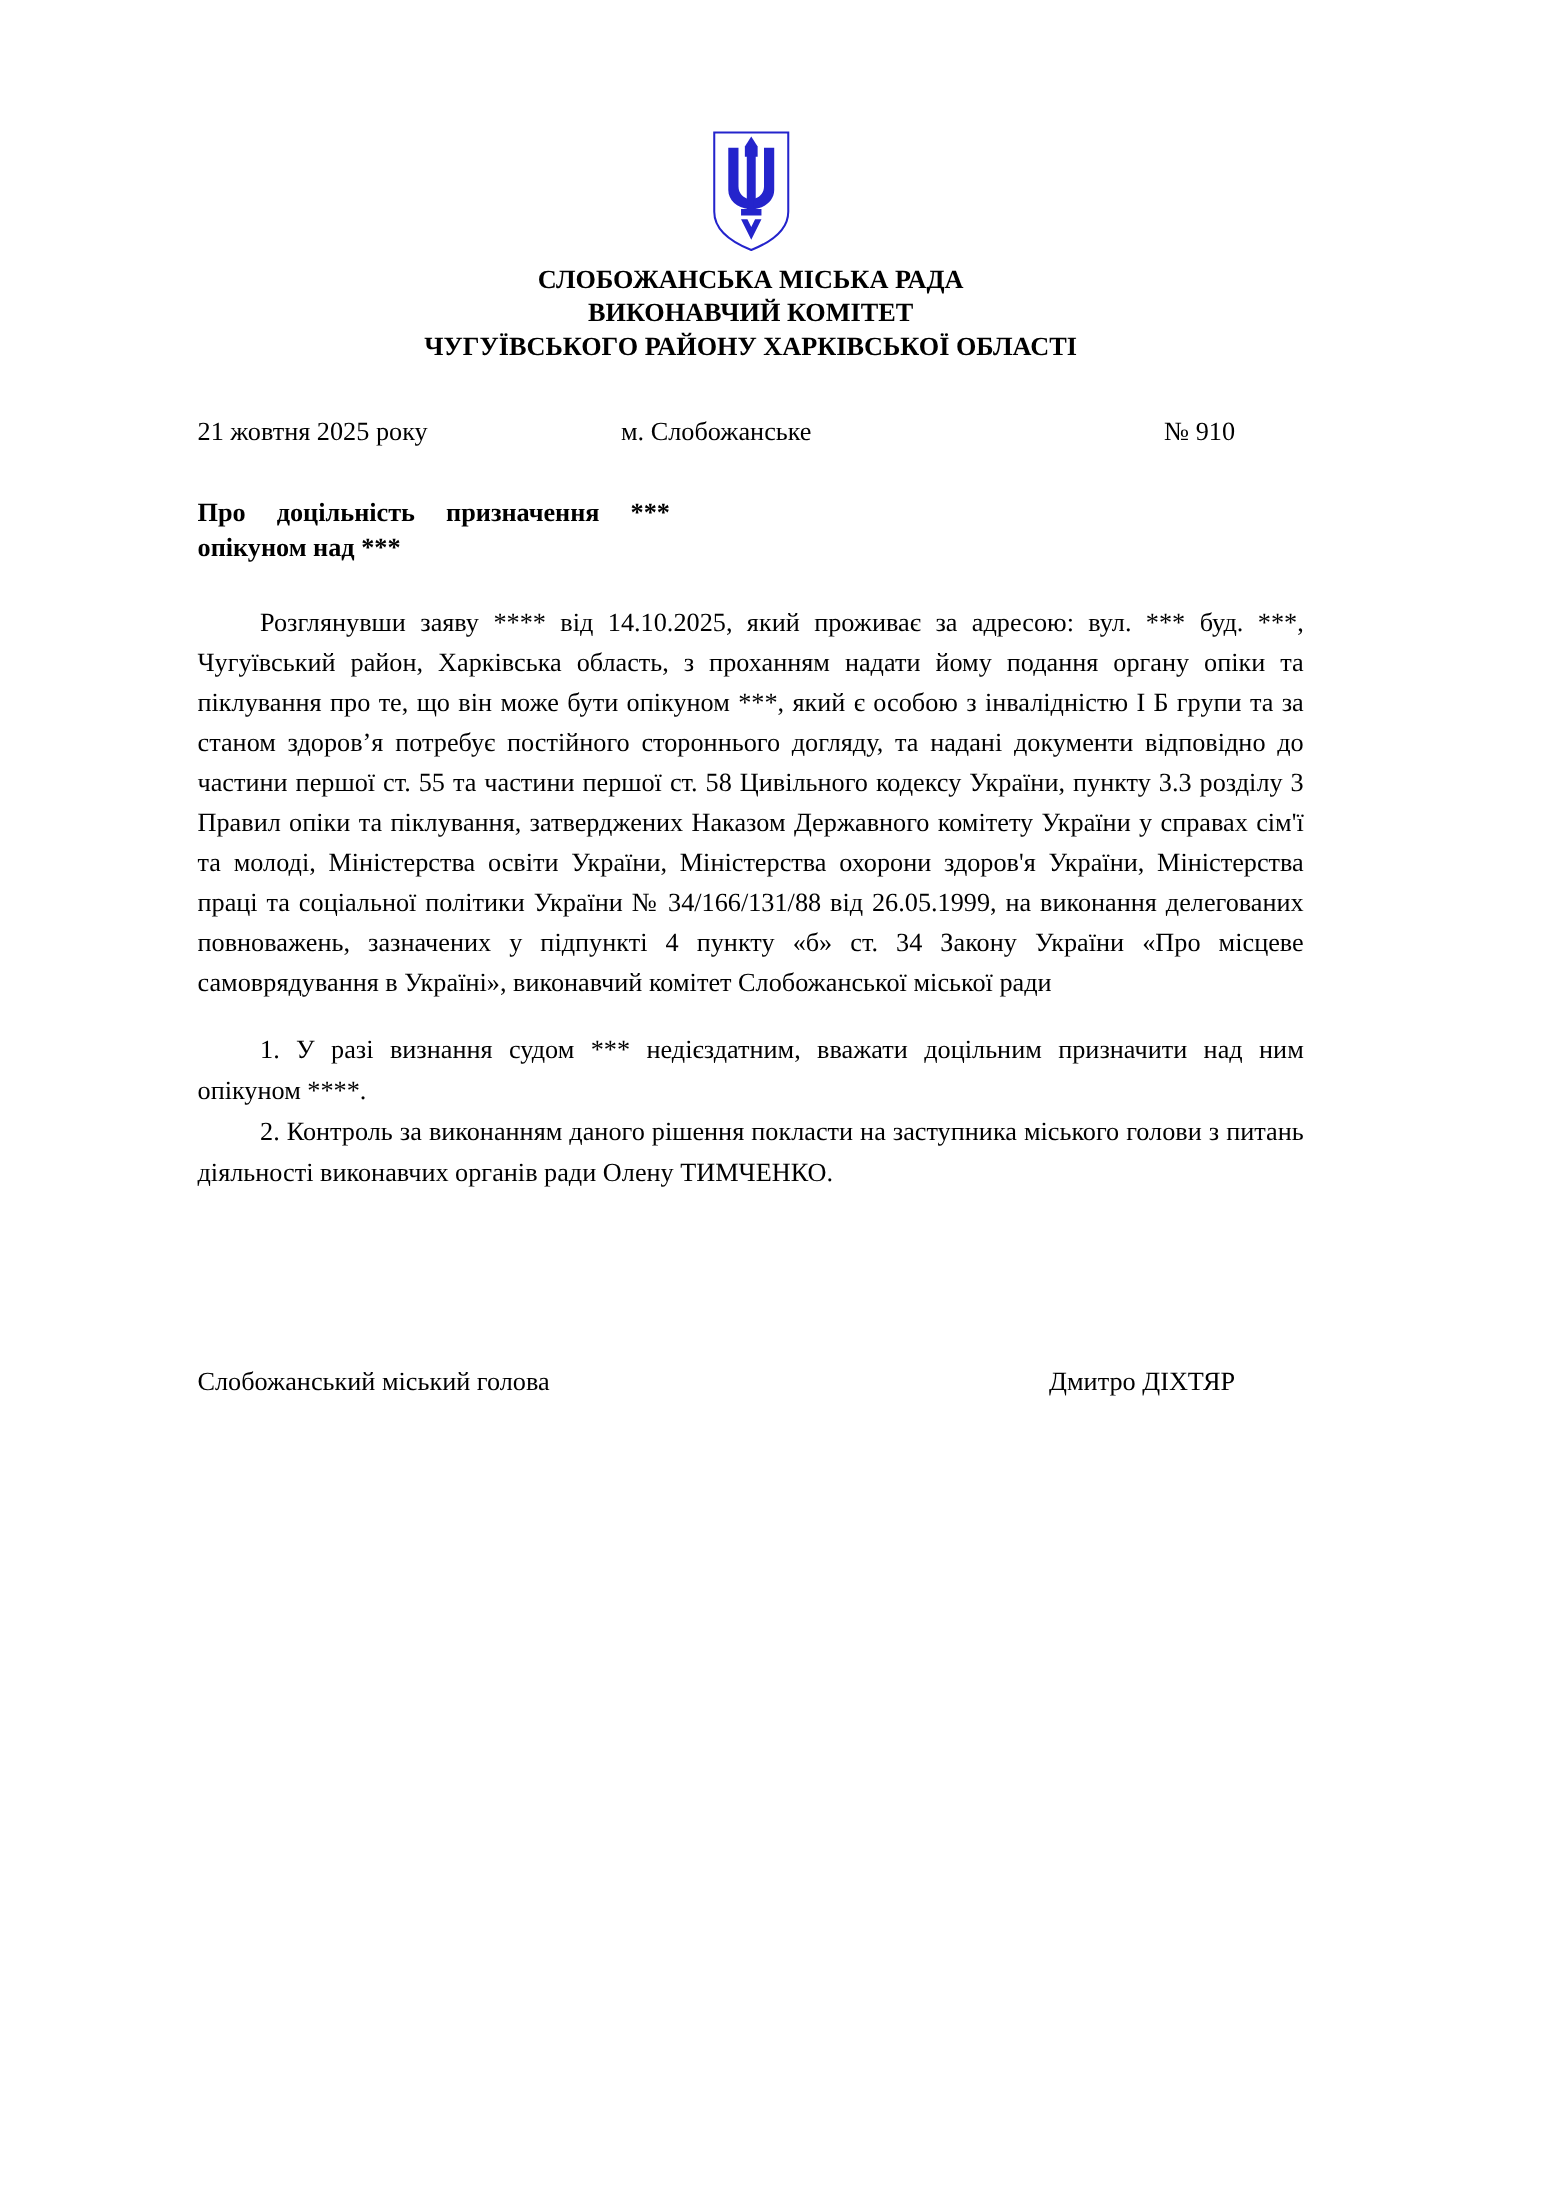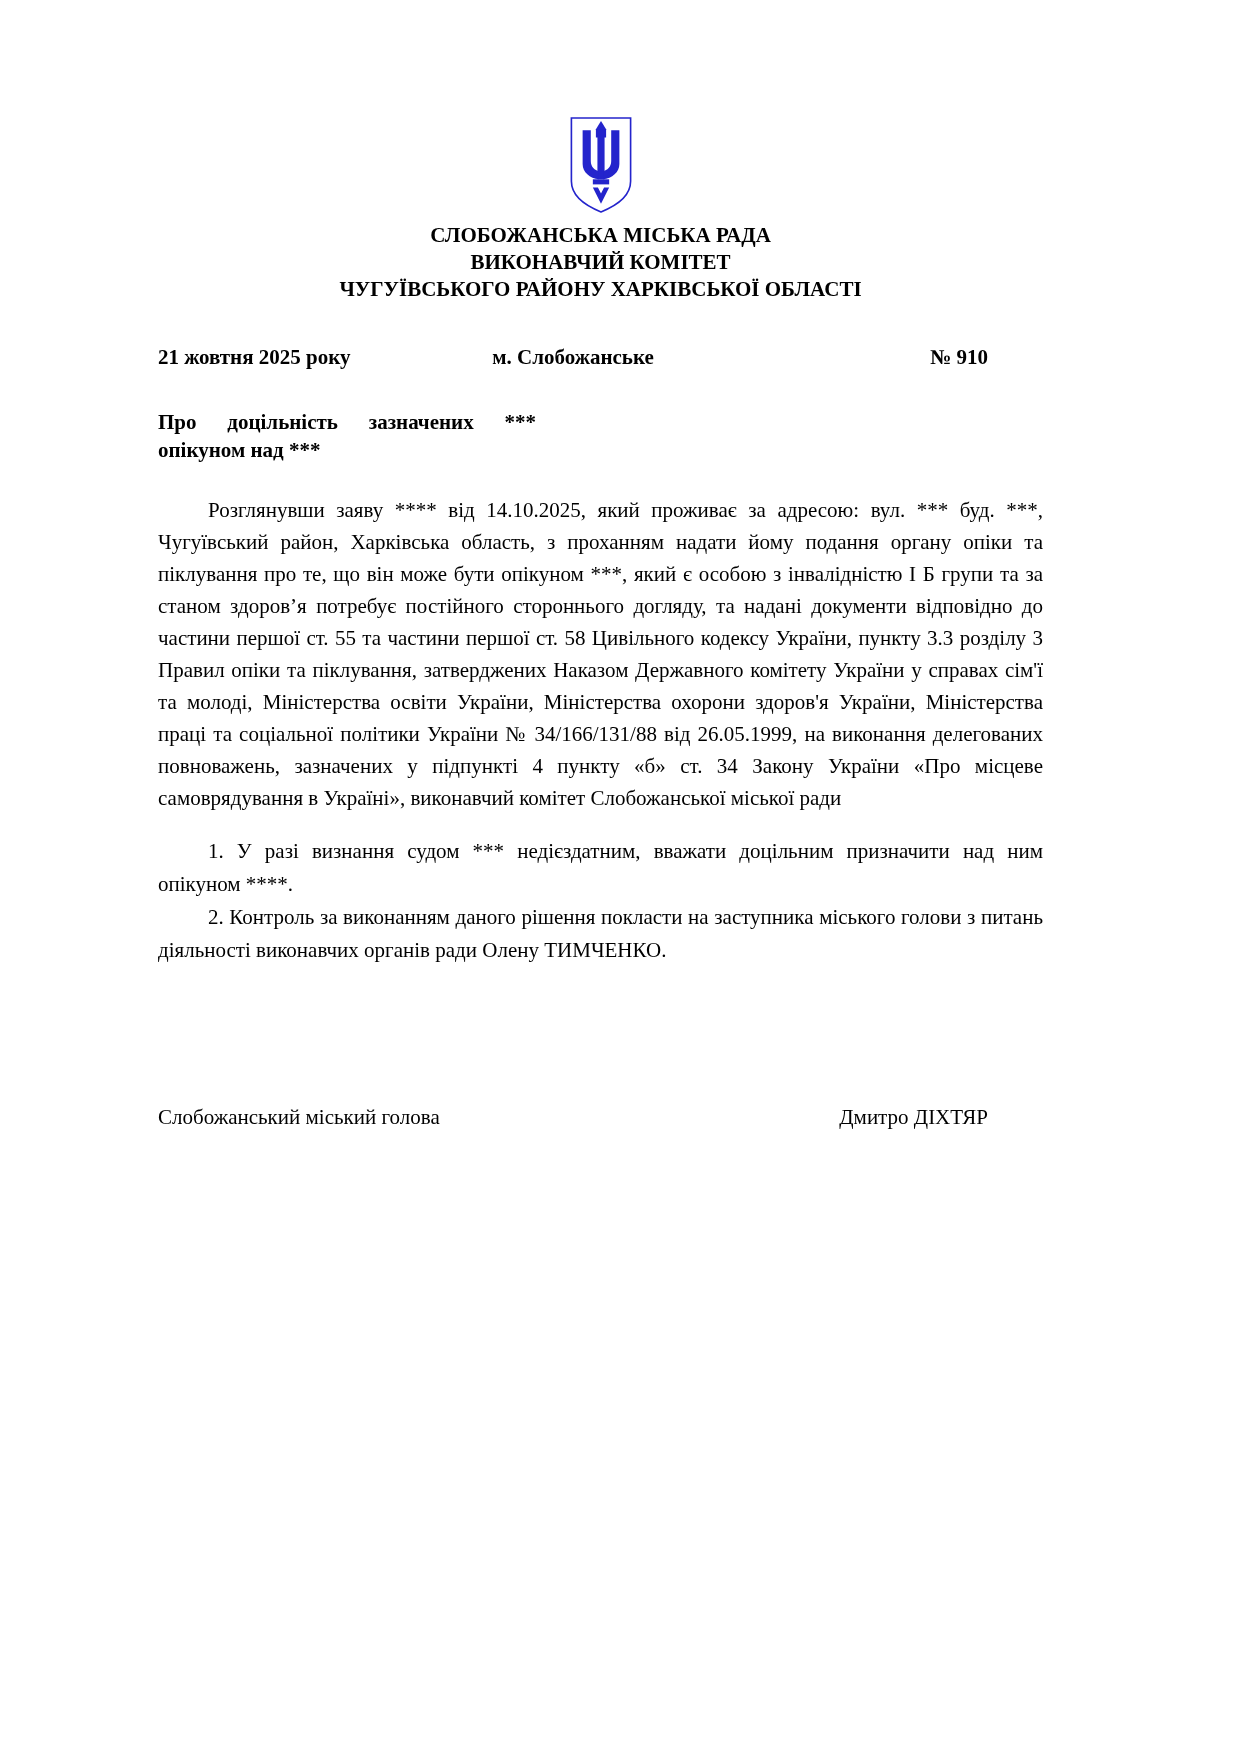--- a/index.html
+++ b/index.html
@@ -6,21 +6,21 @@
   .page {
     position: relative;
     width: 1240px;
     height: 1754px;
     background: #ffffff;
     color: #000000;
     font-family: "Liberation Serif", "DejaVu Serif", serif;
     font-size: 21px;
     overflow: hidden;
     box-sizing: border-box;
-    padding: 16px 197px 0 158px;
+    padding: 4px 197px 0 158px;
     border-radius: 22px;
   }
   .emblem-wrap {
     margin-top: 100px;
     text-align: center;
     height: 100px;
   }
   .org-header {
     margin-top: 6px;
     text-align: center;
@@ -30,21 +30,20 @@
   .doc-type {
     margin-top: 26px;
     text-align: center;
     font-weight: bold;
     letter-spacing: 0.5px;
   }
   .meta-row {
     margin-top: 42px;
     display: flex;
     align-items: flex-start;
-    font-weight: bold;
   }
   .meta-row .cell { flex: 1 1 0; }
   .meta-date   { text-align: left; }
   .meta-place  { text-align: center; }
   .meta-number { text-align: right; padding-right: 55px; }
   .subject {
     margin-top: 38px;
     width: 378px;
     font-weight: bold;
     line-height: 28px;
@@ -104,21 +103,21 @@
   </div>
 
 
   <div class="meta-row">
     <div class="cell meta-date">21 жовтня 2025 року</div>
     <div class="cell meta-place">м. Слобожанське</div>
     <div class="cell meta-number">№ 910</div>
   </div>
 
   <div class="subject">
-    <span class="line1">Про доцільність зазначених ***</span>
+    <span class="line1">Про доцільність призначення ***</span>
     <span class="line2">опікуном над ***</span>
   </div>
 
   <p class="body-paragraph">Розглянувши заяву **** від 14.10.2025, який проживає за адресою: вул. *** буд. ***, Чугуївський район, Харківська область, з проханням надати йому подання органу опіки та піклування про те, що він може бути опікуном ***, який є особою з інвалідністю І Б групи та за станом здоров’я потребує постійного стороннього догляду, та надані документи відповідно до частини першої ст. 55 та частини першої ст. 58 Цивільного кодексу України, пункту 3.3 розділу 3 Правил опіки та піклування, затверджених Наказом Державного комітету України у справах сім'ї та молоді, Міністерства освіти України, Міністерства охорони здоров'я України, Міністерства праці та соціальної політики України № 34/166/131/88 від 26.05.1999, на виконання делегованих повноважень, зазначених у підпункті 4 пункту «б» ст. 34 Закону України «Про місцеве самоврядування в Україні», виконавчий комітет Слобожанської міської ради</p>
 
 
   <div class="items-block">
     <p class="resolution-item">1. У разі визнання судом *** недієздатним, вважати доцільним призначити над ним опікуном ****.</p>
     <p class="resolution-item">2. Контроль за виконанням даного рішення покласти на заступника міського голови з питань діяльності виконавчих органів ради Олену ТИМЧЕНКО.</p>
   </div>

